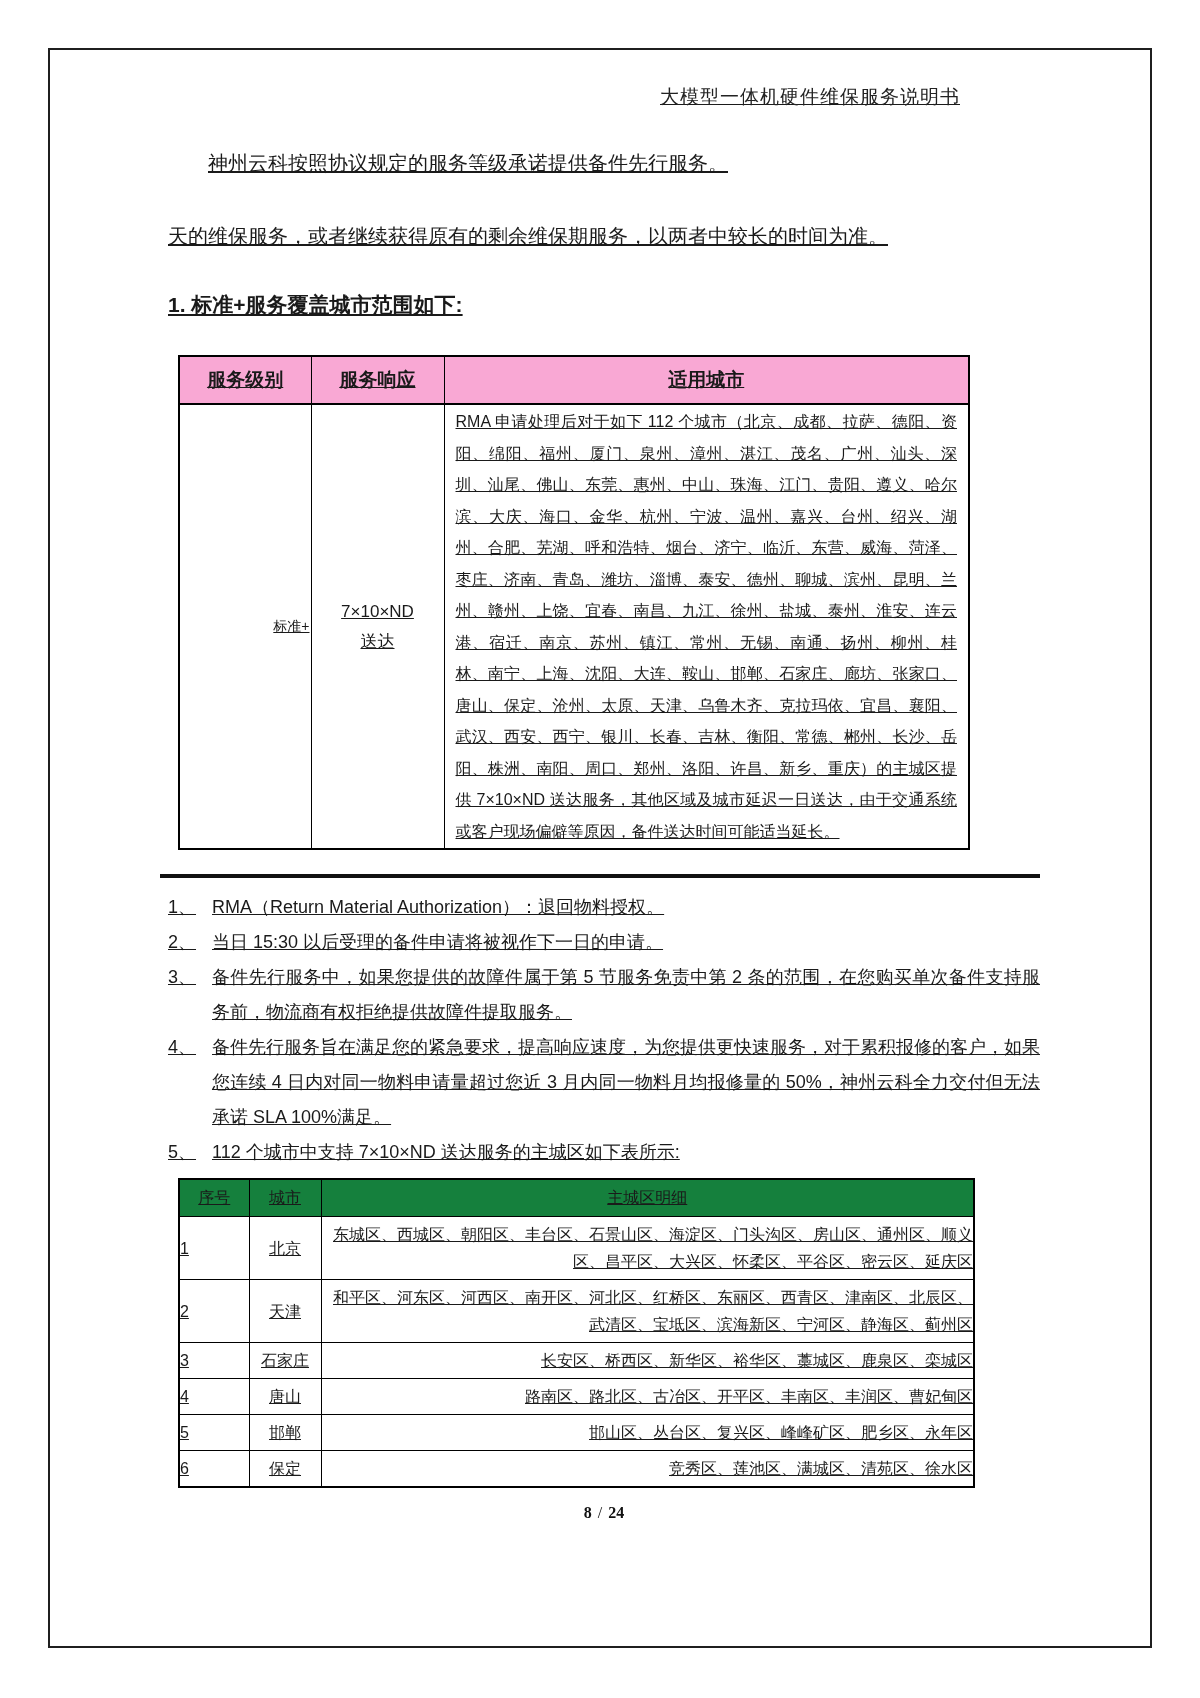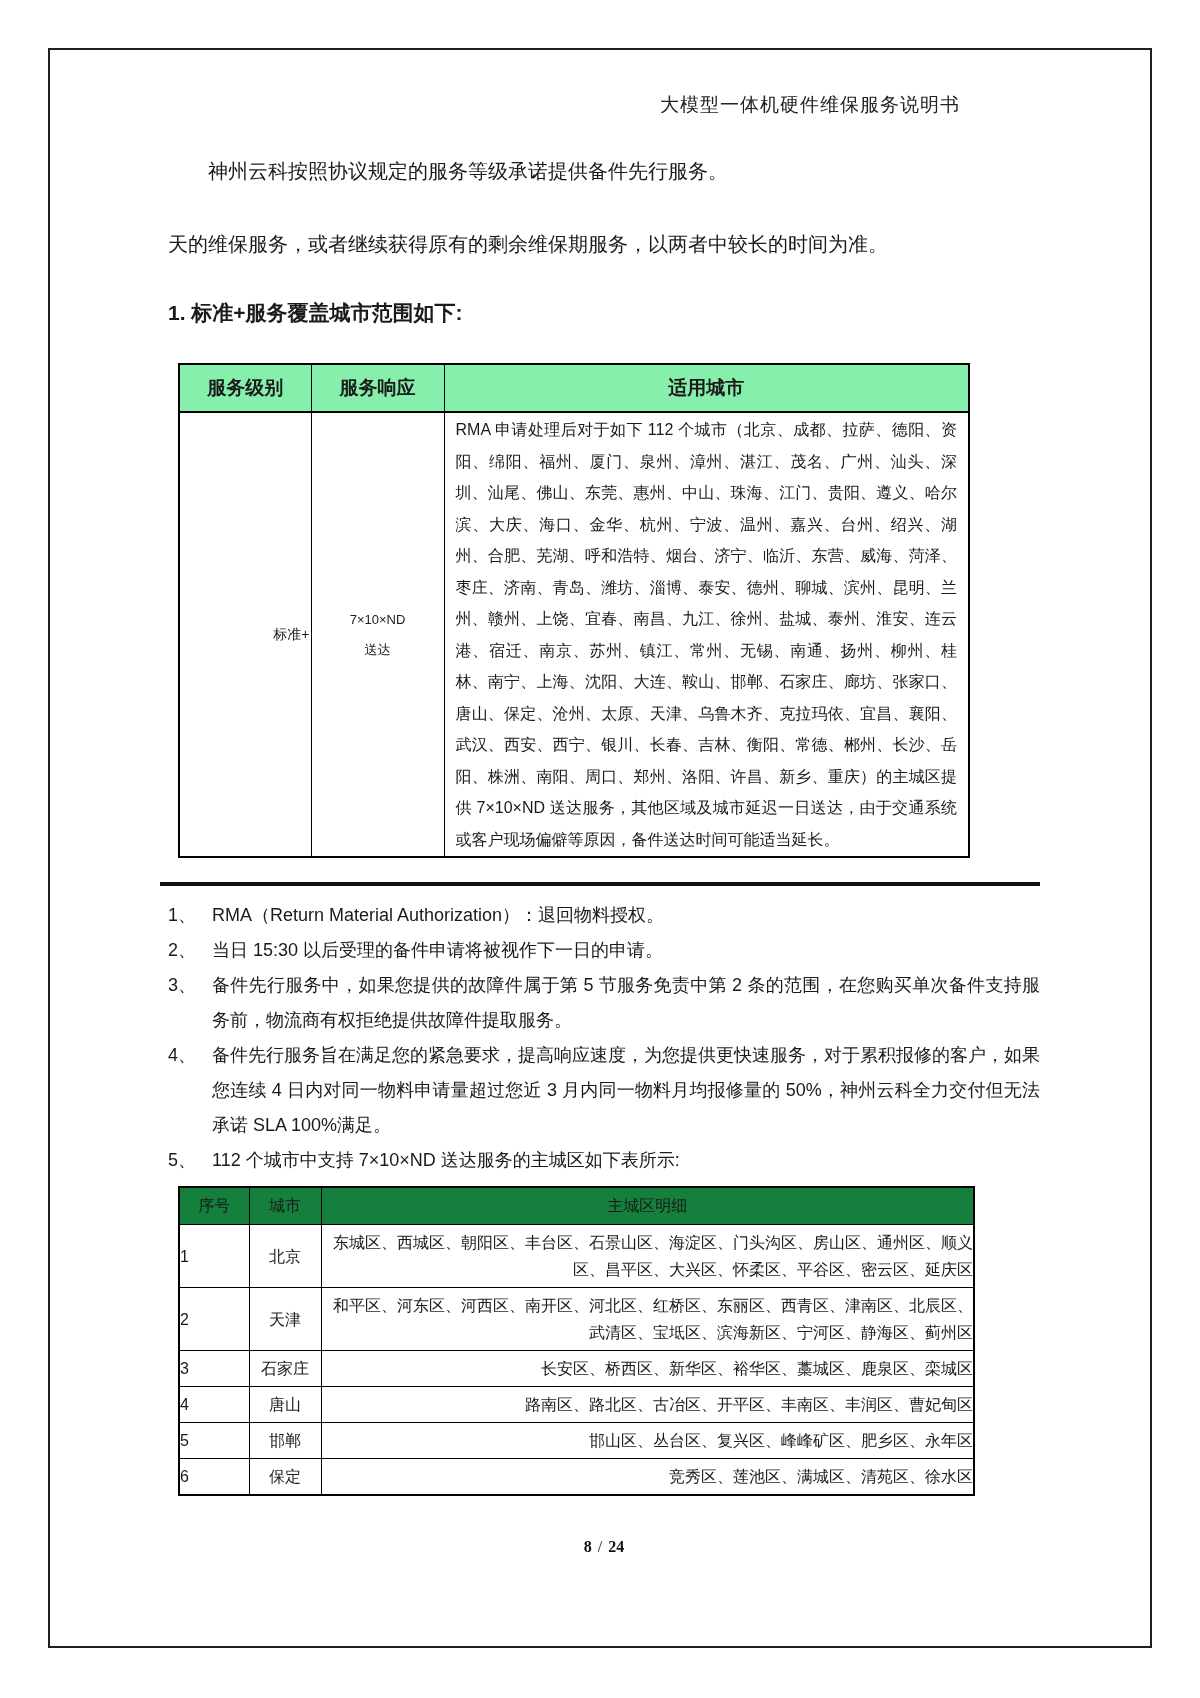--- a/index.html
+++ b/index.html
@@ -15,22 +15,23 @@
   .page-border {
     position: absolute;
     left: 48px; top: 48px;
     width: 1104px; height: 1600px;
     border: 2px solid #1f1f1f;
     box-sizing: border-box;
     pointer-events: none;
   }
   .content {
     position: absolute;
-    left: 168px; top: 8px;
+    left: 168px; top: 0;
     width: 872px;
+    text-decoration: underline;
   }
   .header-title {
     margin-top: 84px;
     text-align: right;
     padding-right: 80px;
     font-family: "Liberation Serif", serif;
     font-size: 19px;
     color: #222222;
     letter-spacing: 1px;
   }
@@ -44,31 +45,31 @@
   }
 
   
   table { border-collapse: collapse; table-layout: fixed; }
   .service-table {
     margin: 36px 0 0 10px;
     width: 790px;
     border: 2px solid #000;
   }
   .service-table th {
-    background: #86efac;
+    background: #f9a8d4;
     border: 1px solid #000;
     border-bottom: 2px solid #000;
     height: 44px;
     font-size: 19px;
     font-weight: bold;
     text-align: center;
   }
   .service-table td { border: 1px solid #000; vertical-align: middle; }
   .c-level { text-align: right; font-size: 14px; }
-  .c-resp  { text-align: center; font-size: 13px; line-height: 30px; }
+  .c-resp  { text-align: center; font-size: 17px; line-height: 30px; }
   .c-cities {
     font-size: 16px;
     line-height: 31.5px;
     text-align: justify;
     padding: 1px 11px;
   }
 
   .heavy-rule {
     margin: 24px 0 0 -8px;
     width: 880px;
@@ -106,21 +107,21 @@
     line-height: 27px;
     padding: 4px 0;
     vertical-align: middle;
   }
   .no-cell { text-align: left; padding-left: 15px; }
   .city-cell { text-align: center; padding-left: 12px; padding-right: 12px; }
   .district-cell { text-align: right; padding-left: 12px; padding-right: 10px; }
 
   .footer {
     position: absolute;
-    top: 1538px;
+    top: 1504px;
     left: 168px;
     width: 872px;
     text-align: center;
     font-family: "Liberation Serif", serif;
     font-size: 16px;
     color: #111111;
   }
   .footer .fp { font-weight: bold; }
   .footer .fsep { font-weight: normal; padding: 0 6px; }
 </style>

